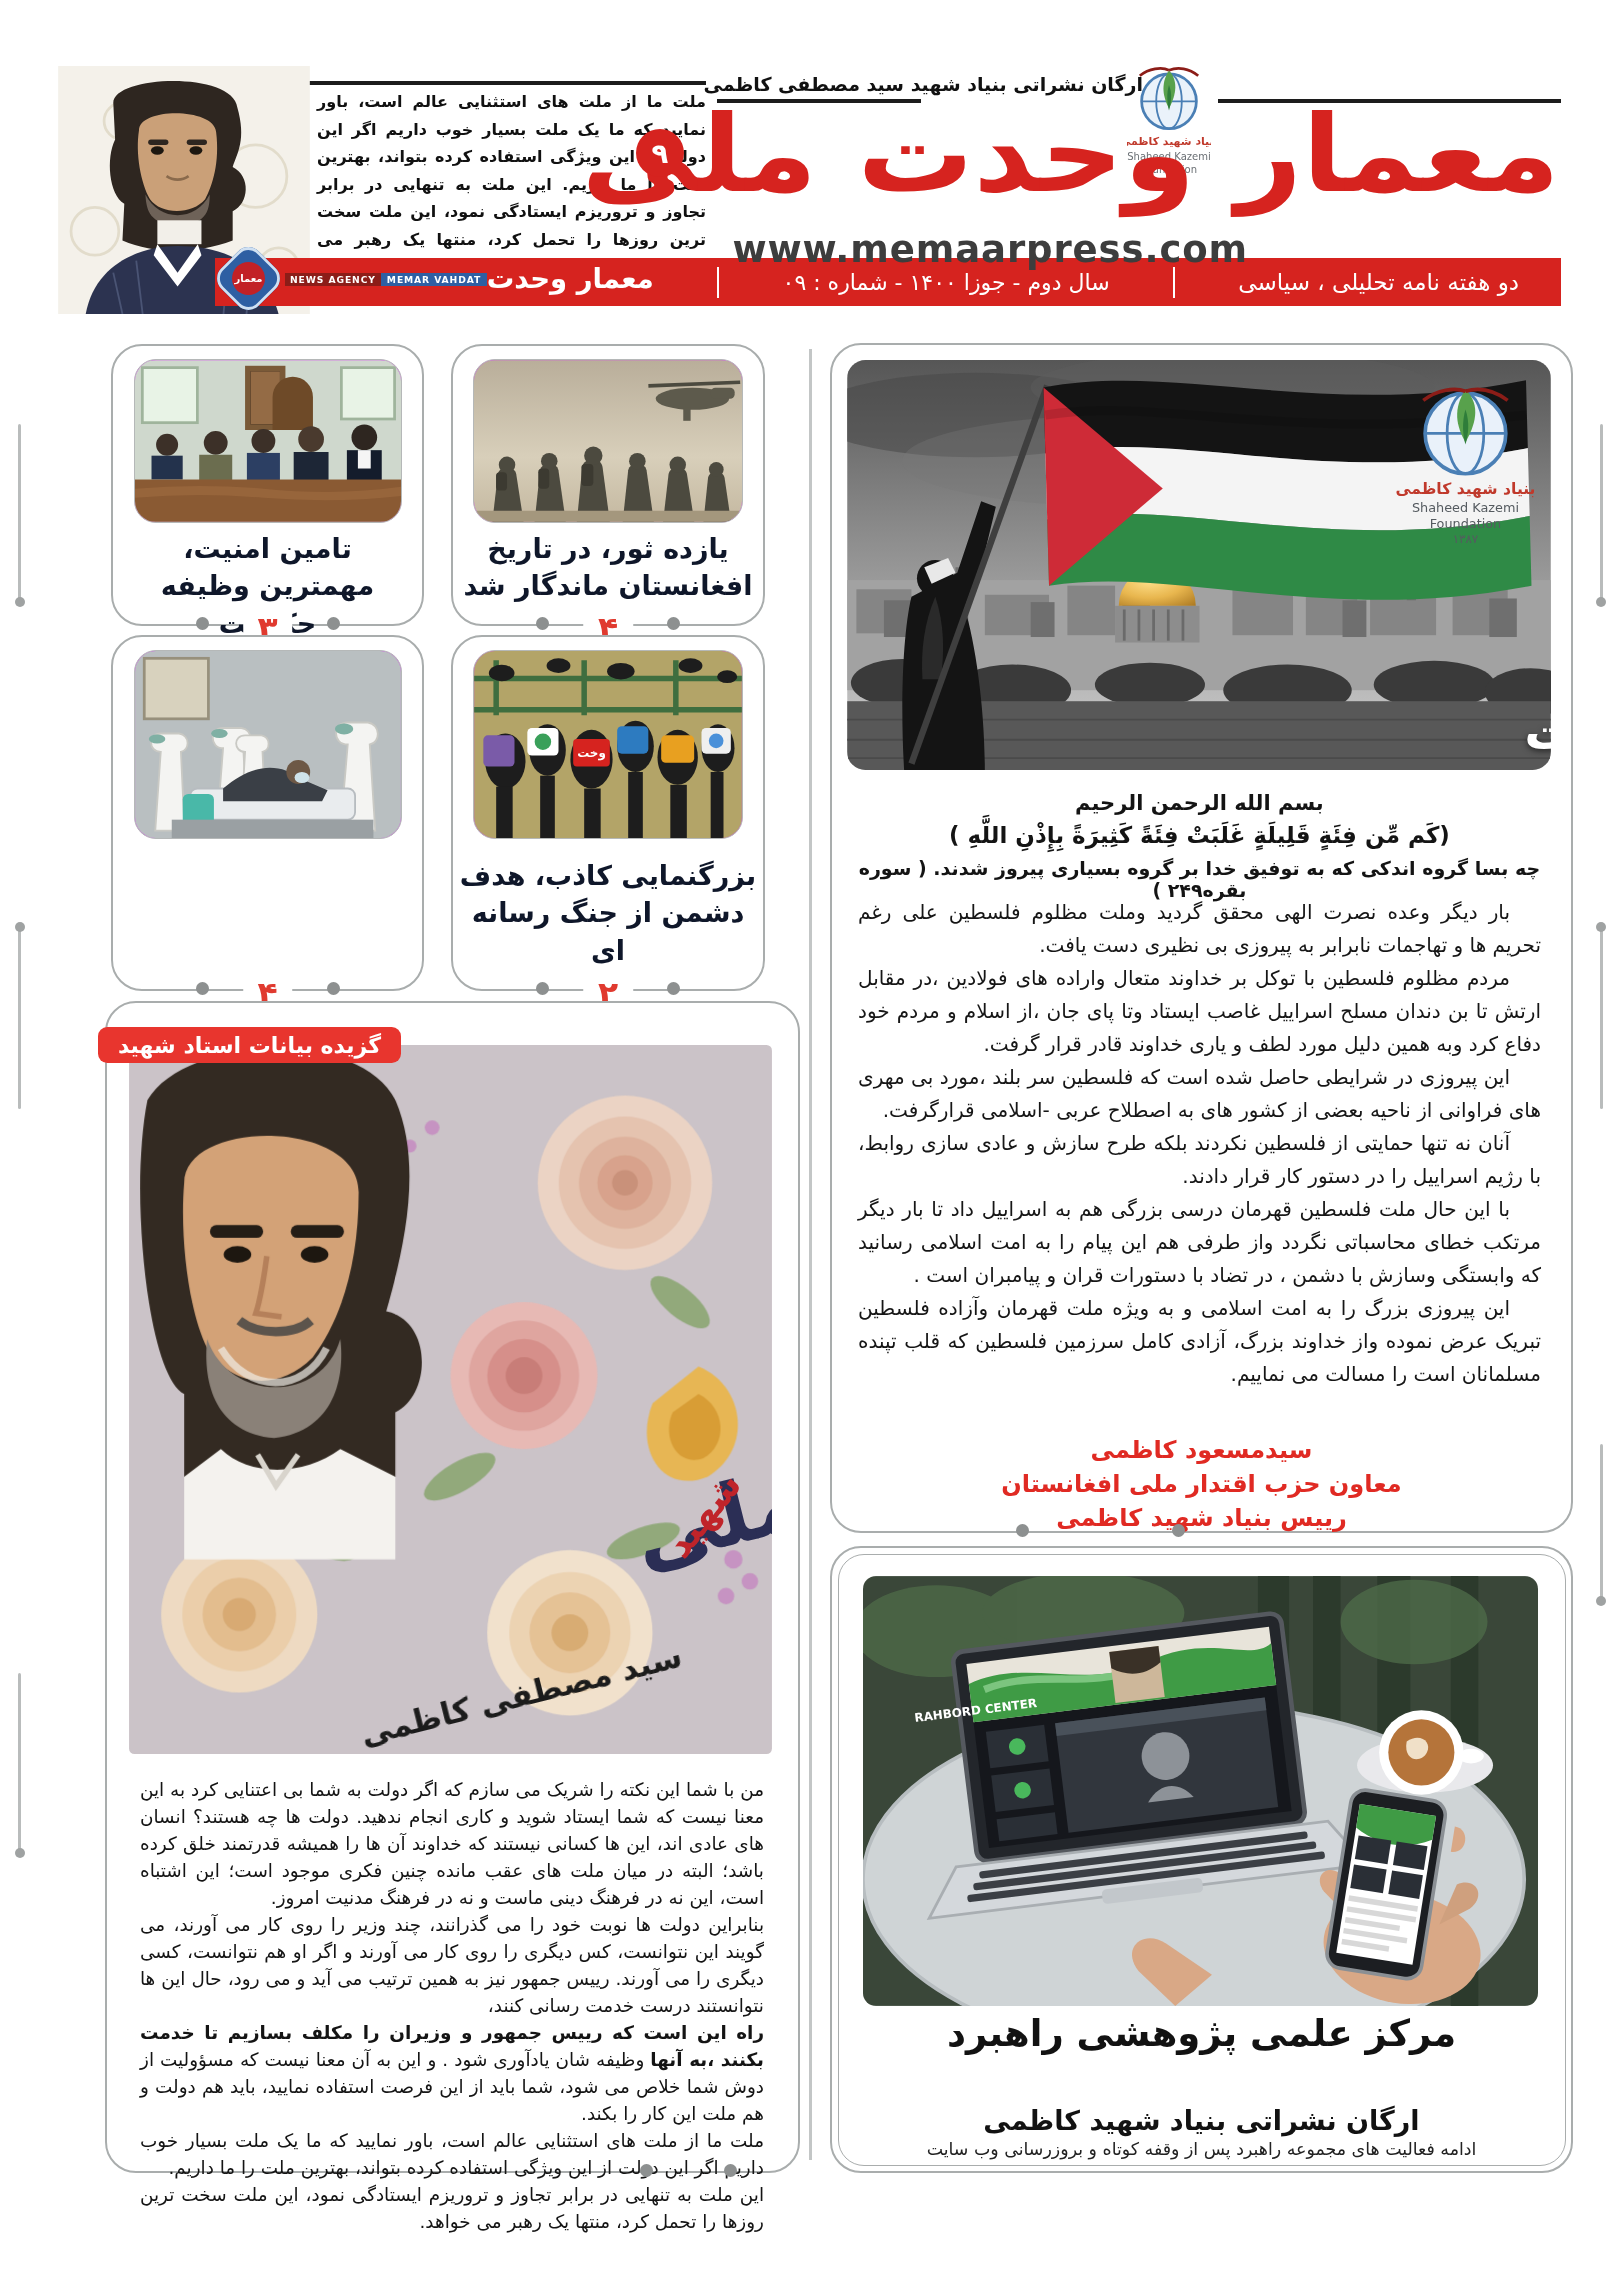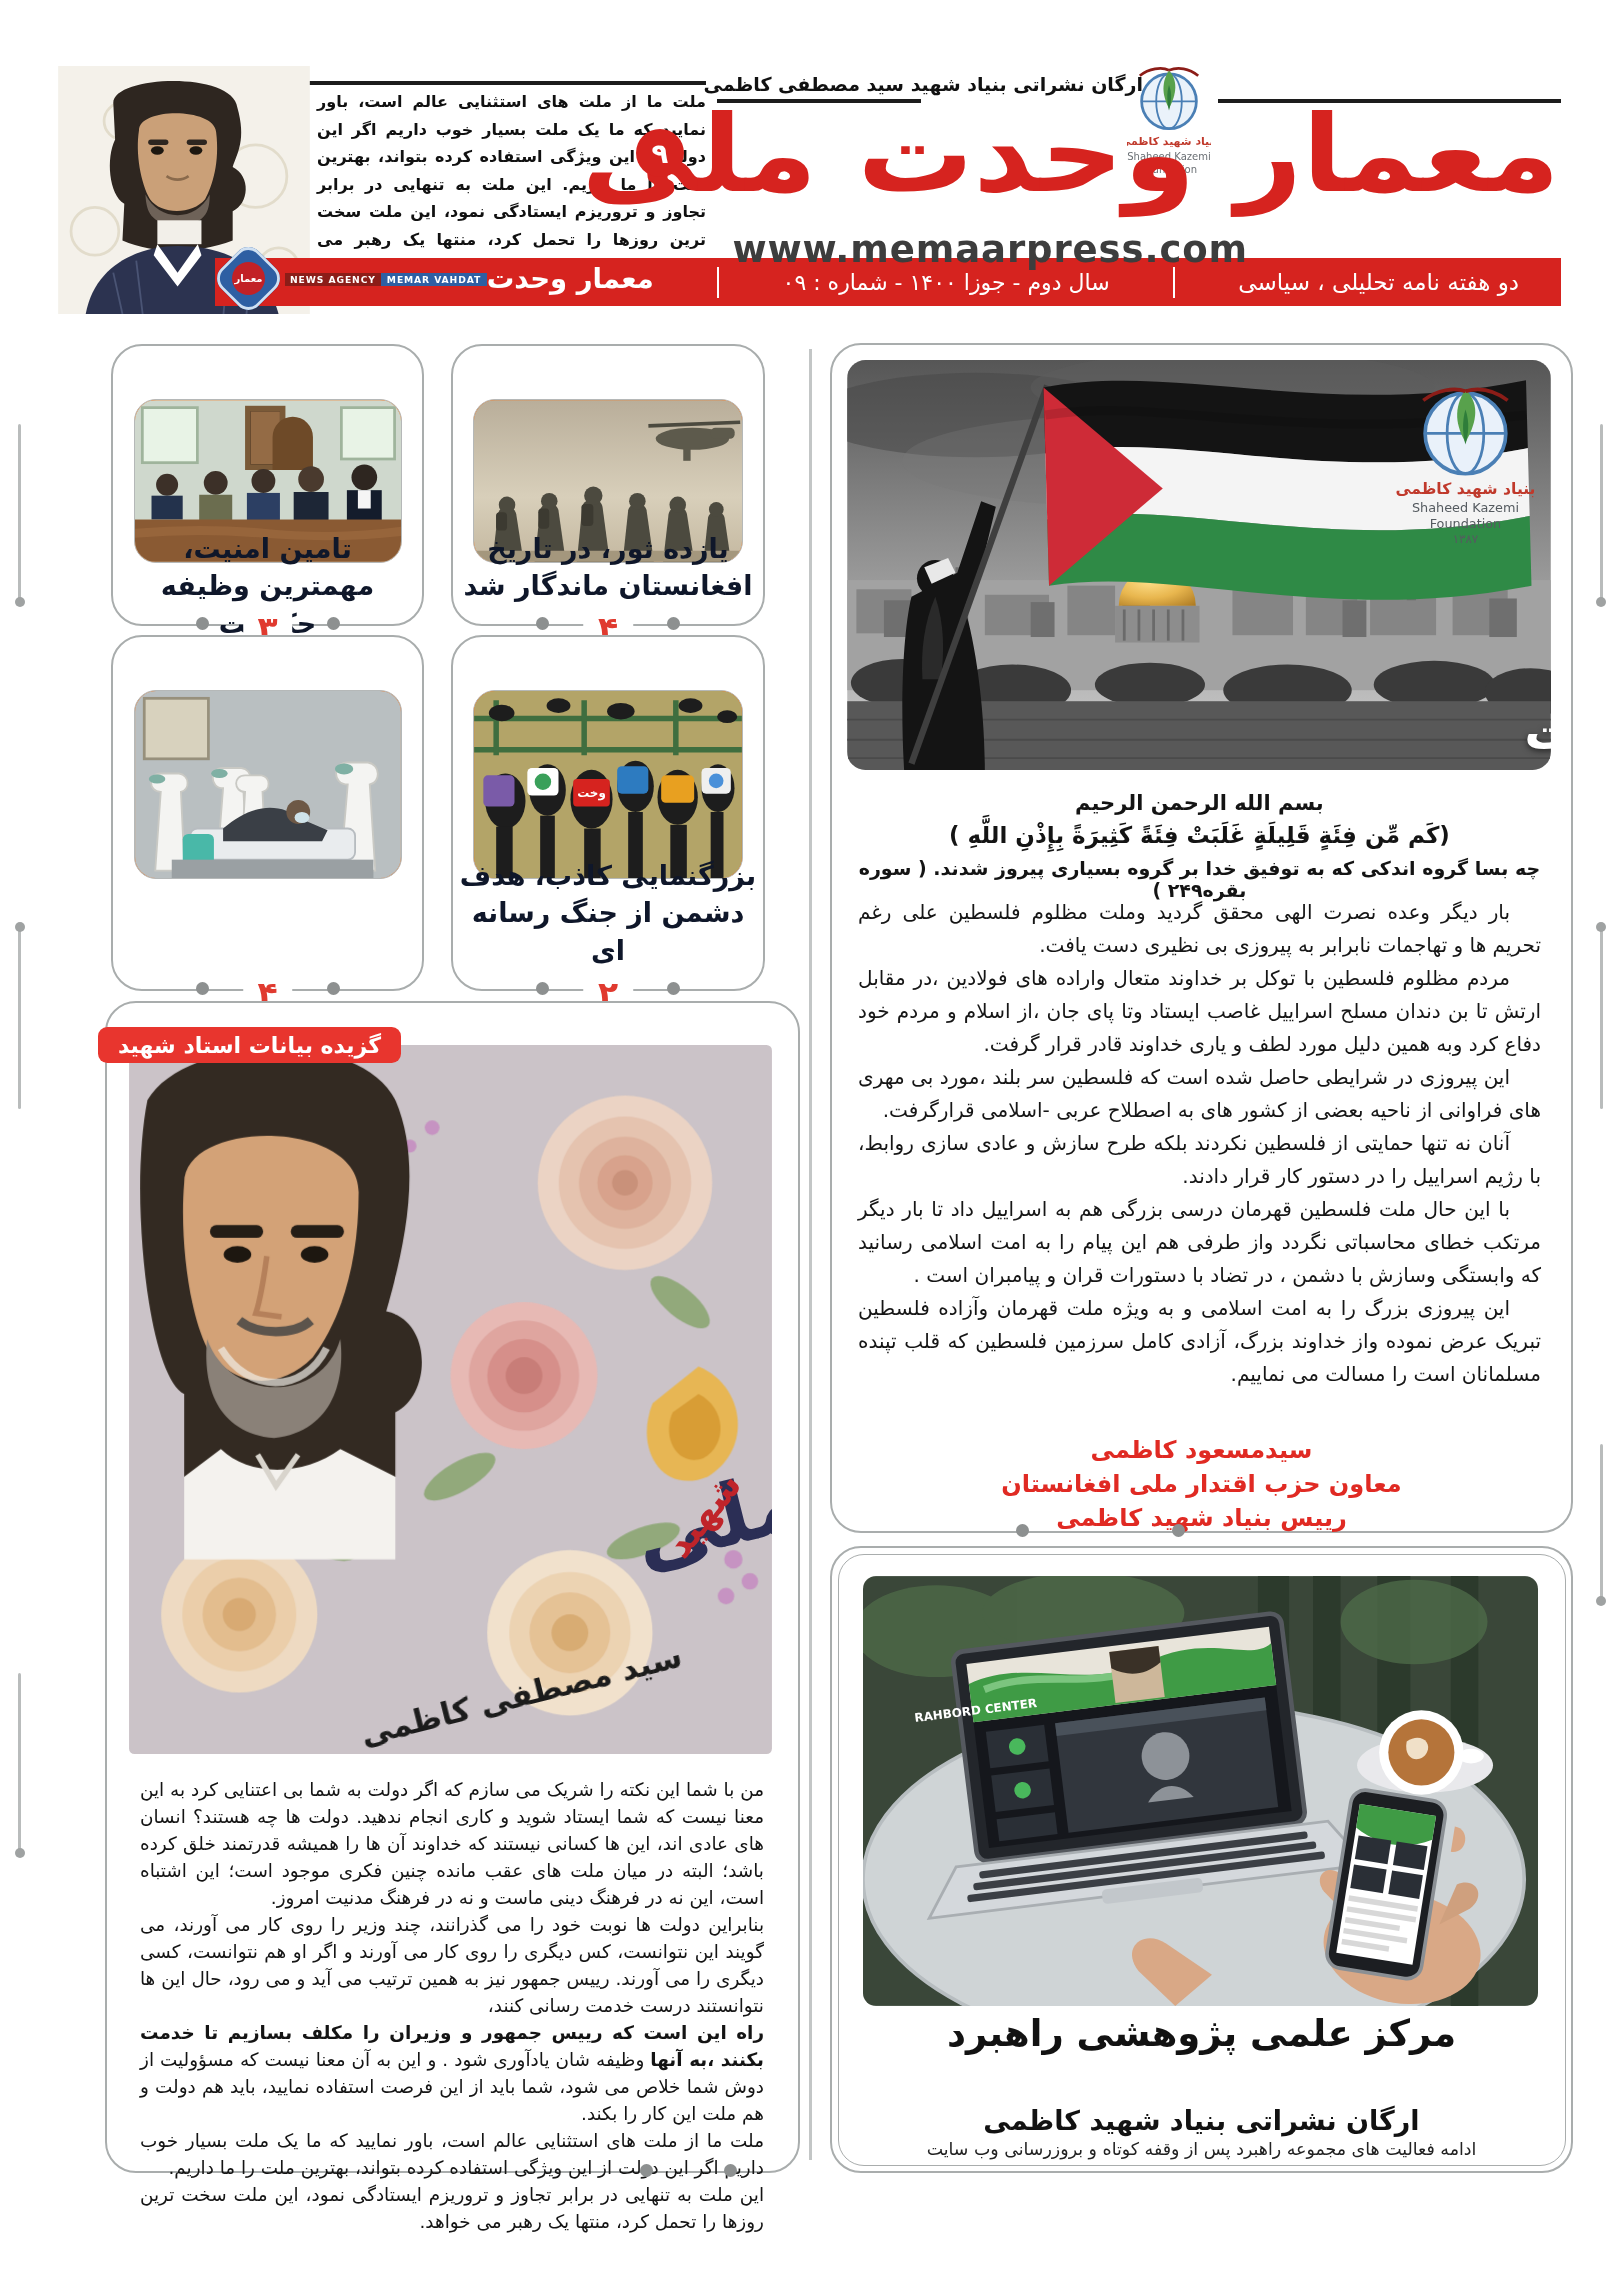--- a/index.html
+++ b/index.html
@@ -33,21 +33,21 @@
   .tagline-text{position:absolute;top:73px;right:479px;font-size:19px;font-weight:bold;color:#111;white-space:nowrap;}
   .nameplate{position:absolute;top:96px;right:62px;width:927px;height:138px;text-align:left;direction:rtl;}
   .nameplate-text{font-size:107px;font-weight:bold;color:#d6231f;line-height:1.1;white-space:nowrap;
                   display:inline-block;transform:scaleX(1.08);transform-origin:100% 50%;float:right;}
   .issue-badge{position:absolute;left:637px;top:129px;width:48px;height:48px;border-radius:50%;background:#d6231f;
                color:#fff;font-size:27.5px;font-weight:bold;display:flex;align-items:center;justify-content:center;}
   .website{position:absolute;left:735px;top:228px;width:514px;text-align:center;
            font-size:37px;font-weight:bold;color:#3d3d3d;letter-spacing:0.9px;font-family:"DejaVu Sans",sans-serif;}
   
   .teaser{overflow:visible;}
-  .teaser-img{position:absolute;left:50%;transform:translateX(-50%);top:13px;border:1.8px solid #b5b8b8;border-radius:22px;overflow:hidden;background:#f97316;margin-top:40px;}
+  .teaser-img{position:absolute;left:50%;transform:translateX(-50%);top:13px;border:1.8px solid #b5b8b8;border-radius:22px;overflow:hidden;background:#d946ef;}
   .teaser-title{position:absolute;left:0;width:100%;text-align:center;font-weight:bold;color:#0f172a;
                 font-size:27px;line-height:1.38;direction:rtl;}
   .teaser-num{position:absolute;left:50%;transform:translateX(-50%);bottom:-24px;background:#fff;
               padding:0 14.7px;color:#e03a2f;font-size:33px;font-weight:bold;}
   .teaser .dot.l{bottom:-6.4px;left:calc(50% - 72px);}
   .teaser .dot.r{bottom:-6.4px;left:calc(50% + 59px);}
   
   .main-card{left:831px;top:343px;width:739px;height:1186px;}
   .main-img{position:absolute;left:14.7px;top:14.7px;width:704px;height:410px;border-radius:18.4px;overflow:hidden;}
   .rel-block{position:absolute;left:18.4px;top:446px;width:698px;text-align:center;direction:rtl;color:#141414;}

